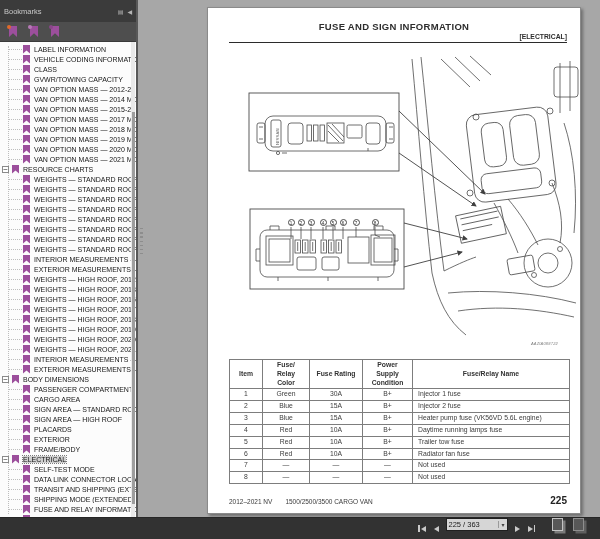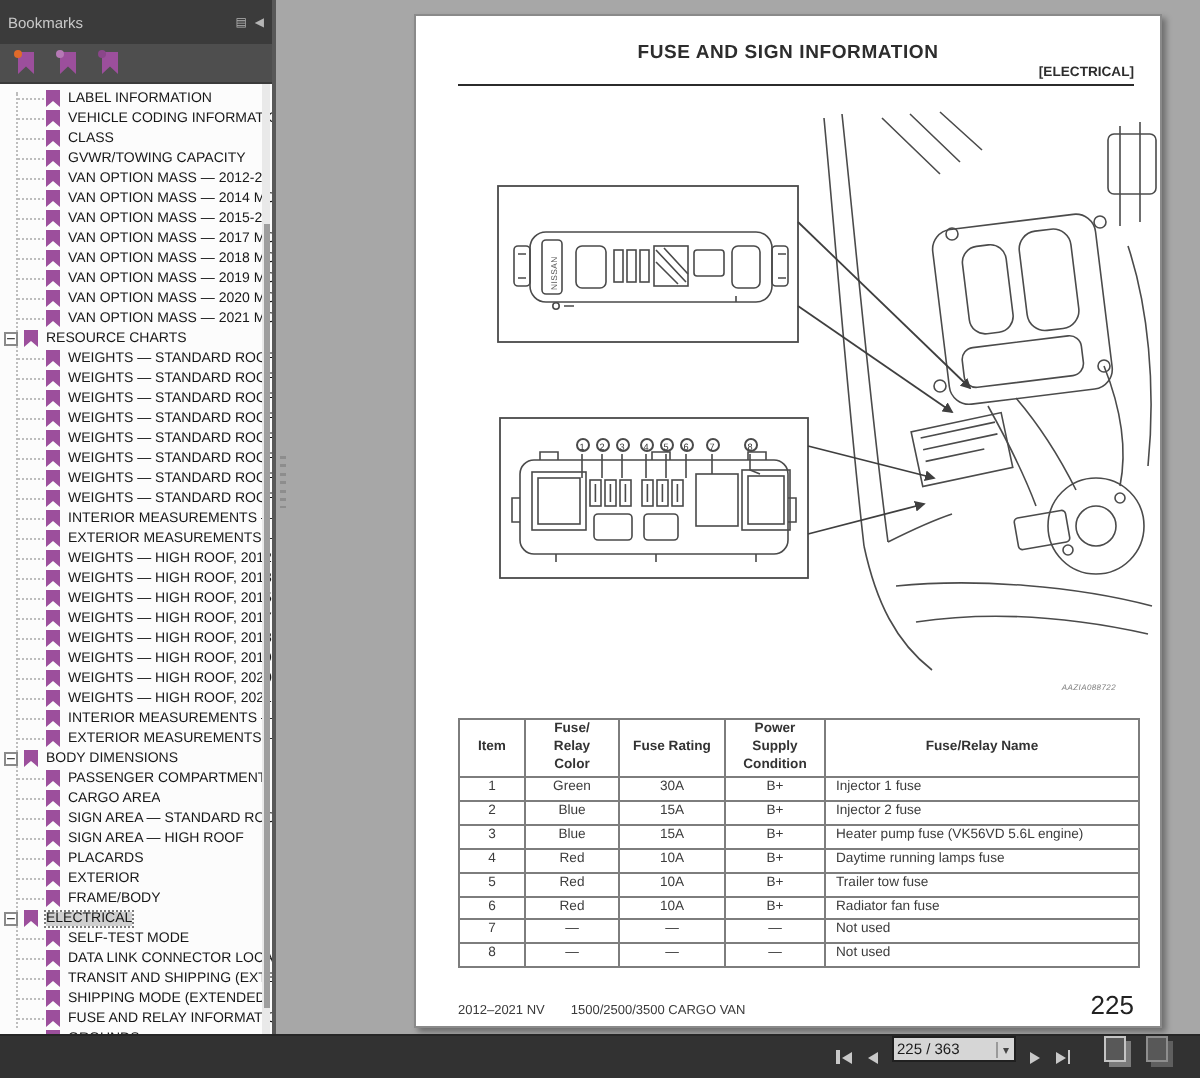--- a/index.html
+++ b/index.html
@@ -58,21 +58,21 @@
   #fig-code{position:absolute;top:333px;right:22px;font-size:4px;font-style:italic;
             color:#7e7e7e;letter-spacing:.2px;}
   #fuse-table{position:absolute;left:21px;top:351px;width:340px;border-collapse:collapse;
               font-size:6.8px;color:#3c3c3c;table-layout:fixed;}
   #fuse-table th,#fuse-table td{border:1px solid #7d7d7d;padding:1px 2px;text-align:center;
               line-height:1.3;}
   #fuse-table th{font-weight:bold;white-space:pre-line;vertical-align:middle;color:#333;}
   #fuse-table td.name{text-align:left;padding-left:5px;}
   #pg-footer{position:absolute;left:21px;right:13px;top:487px;display:flex;align-items:baseline;
              gap:13px;font-size:6.5px;color:#3a3a3a;}
-  #ft-pagenum{margin-left:auto;font-weight:normal;font-size:13px;color:#222;}
+  #ft-pagenum{margin-left:auto;font-weight:bold;font-size:10px;color:#222;}
 
   
   #status{position:absolute;left:0;top:517px;width:600px;height:22px;background:#323232;
           border-top:1px solid #262626;box-sizing:border-box;}
   #navgrp{position:absolute;left:417px;top:0;height:100%;display:flex;gap:6px;}
   .navbtn{display:flex;align-items:center;gap:1px;cursor:pointer;padding:1px;}
   .tri-l{width:0;height:0;border-top:3.5px solid transparent;border-bottom:3.5px solid transparent;
          border-right:5px solid #c9c9c9;}
   .tri-r{width:0;height:0;border-top:3.5px solid transparent;border-bottom:3.5px solid transparent;
          border-left:5px solid #c9c9c9;}

